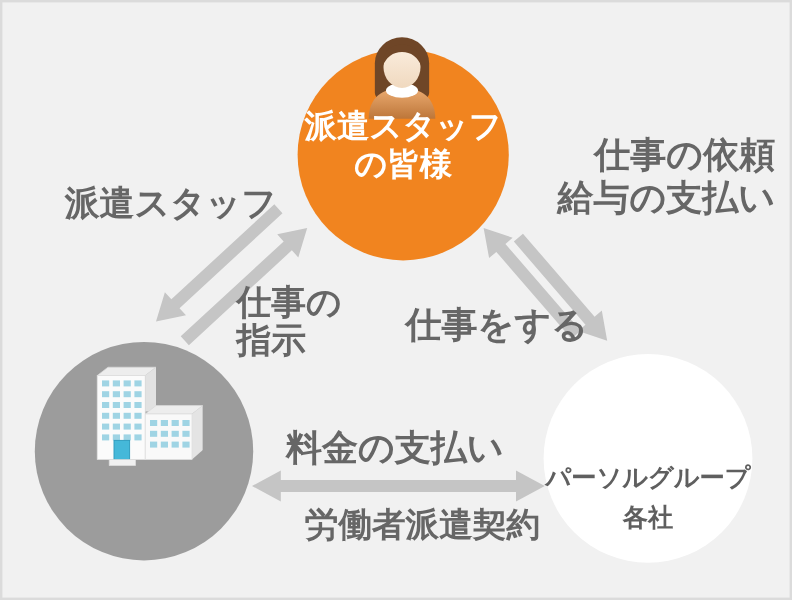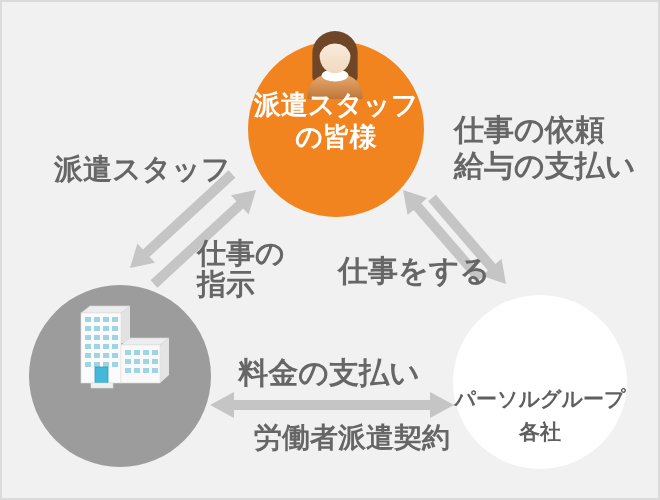--- a/index.html
+++ b/index.html
@@ -24,21 +24,21 @@
   .icon { position:absolute; }
   .person-icon   { left:300px; top:26px;  width:66px; height:72px; }
   .building-icon { left:71px;  top:301px; width:96px; height:86px; }
 
   .arrows { position:absolute; left:0; top:0; width:660px; height:500px; pointer-events:none; }
 
   .lbl { position:absolute; font-weight:bold; color:#666666; }
   .lbl-work-do          { left:52px;  top:148px; font-size:29px; }
   .lbl-work-instruction { left:195px; top:236px; width:115px; font-size:29px; line-height:1.08; text-align:left; }
   .lbl-employment       { left:336px; top:249px; font-size:30px; }
-  .lbl-job-request      { left:452px; top:110px; width:192px; font-size:30px; line-height:1.2; text-align:left; }
+  .lbl-job-request      { left:452px; top:110px; width:192px; font-size:30px; line-height:1.2; text-align:right; }
   .lbl-fee-payment      { left:227px; top:351px; width:200px; font-size:30px; text-align:center; }
   .lbl-dispatch         { left:218px; top:417px; width:230px; font-size:28px; text-align:right; }
 </style>
 </head>
 <body>
 
 <div class="canvas">
 
   <svg class="arrows" viewBox="0 0 660 500">
     <polygon points="226.6,168.3 140.8,247.4 135.4,241.5 128,266 153.0,260.7 147.6,254.8 233.4,175.7" fill="#C5C5C5"></polygon>

